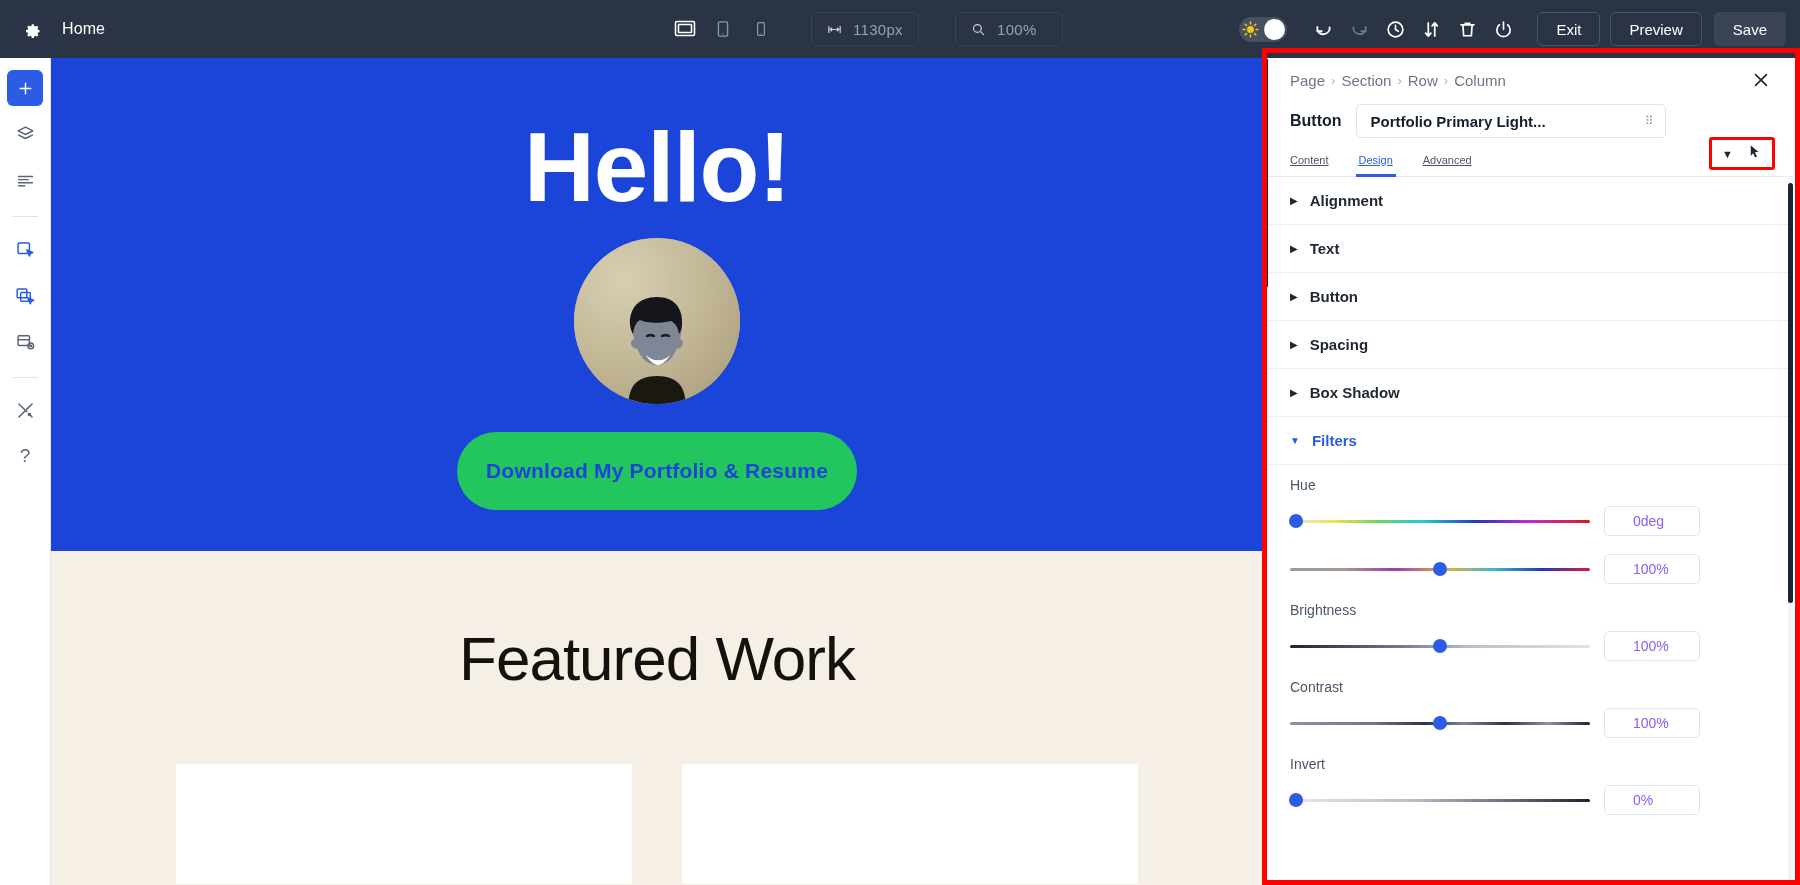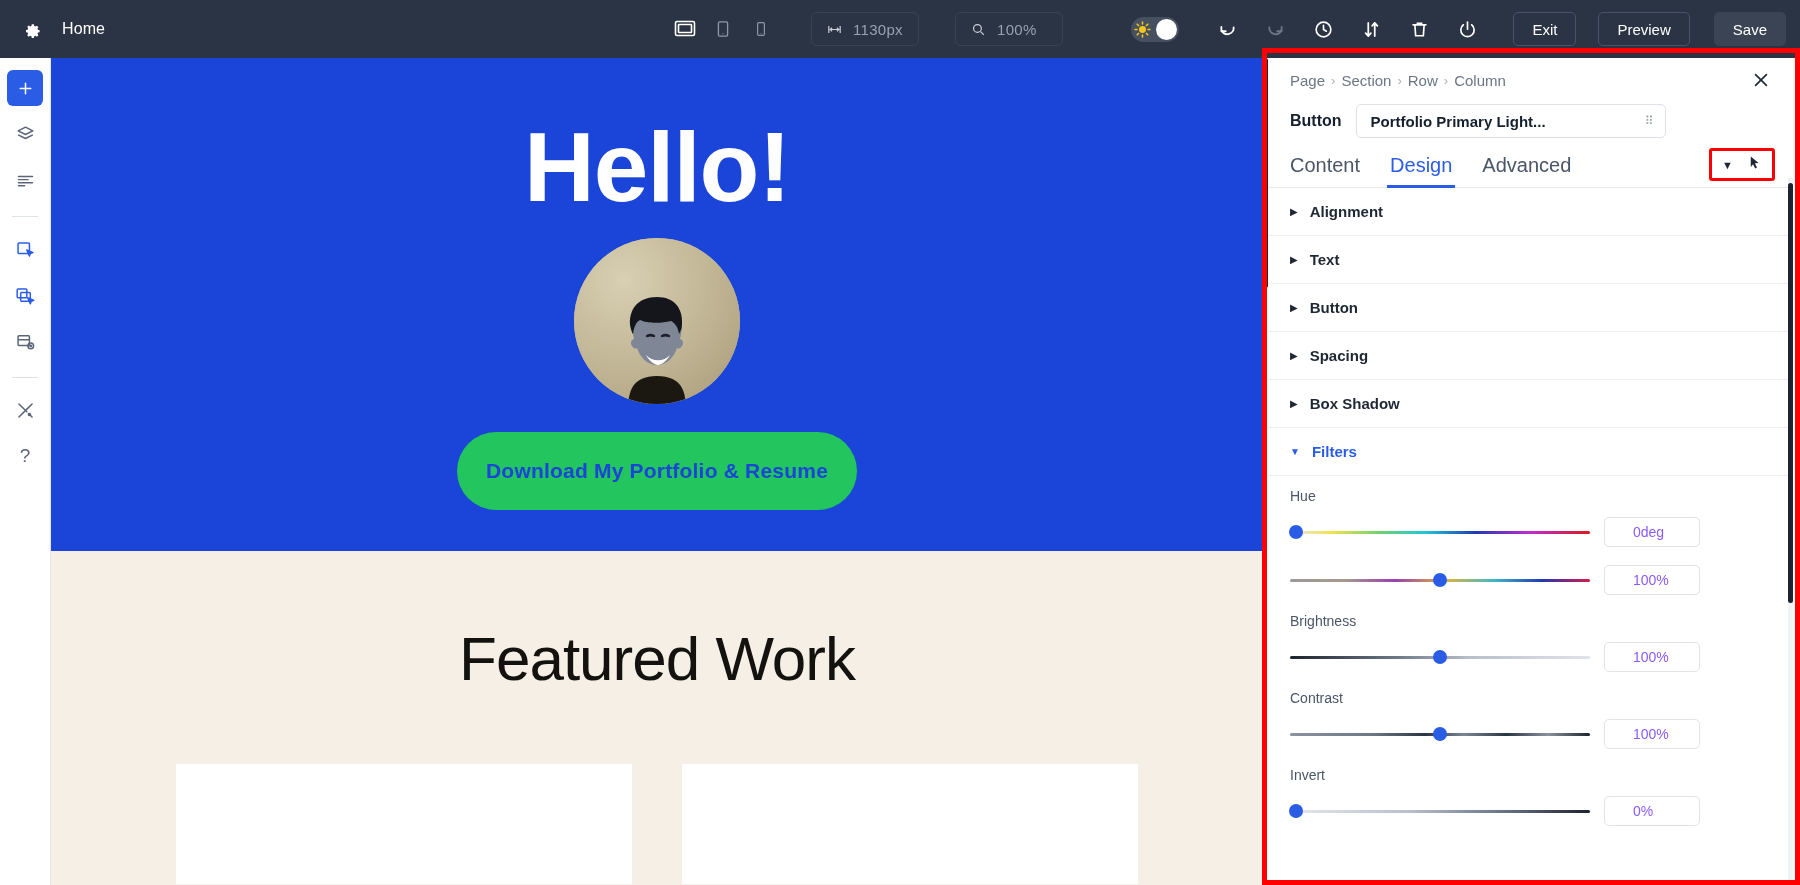--- a/index.html
+++ b/index.html
@@ -47,21 +47,21 @@
     border-radius: 6px; display: flex; align-items: center;
     padding: 0 14px; gap: 10px; cursor: pointer;
     min-width: 108px;
   }
   .pill svg { width: 17px; height: 17px; stroke: #c9d0db; fill: none; stroke-width: 1.7; }
   .pill span { color: #97a1b1; font-size: 15px; letter-spacing: .3px; }
   #width-pill { margin-right: 36px; }
 
   .tb-right {
     position: absolute; right: 14px; top: 0; height: 58px;
-    display: flex; align-items: center; gap: 12px;
+    display: flex; align-items: center; gap: 0;
   }
   #theme-toggle {
     width: 48px; height: 25px; border-radius: 14px;
     background: #465061; display: flex; align-items: center;
     justify-content: space-between; padding: 0 2px; cursor: pointer;
     margin-right: 18px;
   }
   #theme-toggle .sun { width: 19px; height: 19px; }
   #theme-toggle .knob {
     width: 21px; height: 21px; border-radius: 50%;
@@ -205,22 +205,22 @@
   #elem-name-box .nm { font-size: 15px; font-weight: 700; color: #15202e; }
   #elem-name-box .grip { color: #9aa3b0; font-size: 12px; letter-spacing: 1px; line-height: 8px; }
 
   #tabs-row {
     display: flex; align-items: flex-end;
     padding: 12px 22px 0 22px;
     border-bottom: 1px solid #e6e9ee;
     position: relative;
   }
   .tab {
-    font-size: 20px; color: #4a5566; padding: 0 0 10px 0;
-    margin-right: 30px; cursor: pointer; position: relative;
+    font-size: 11px; color: #4a5566; padding: 0 0 10px 0;
+    margin-right: 30px; cursor: pointer; position: relative; text-decoration: underline;
   }
   .tab.active { color: #2b5ce6; }
   .tab.active::after {
     content: ""; position: absolute; left: -3px; right: -3px; bottom: -1px;
     height: 3px; background: #2b5ce6;
   }
   #tab-extra {
     position: absolute; right: 18px; bottom: 6px;
     display: flex; align-items: center; gap: 14px;
     border: 3px solid #ff0000; border-radius: 3px;

